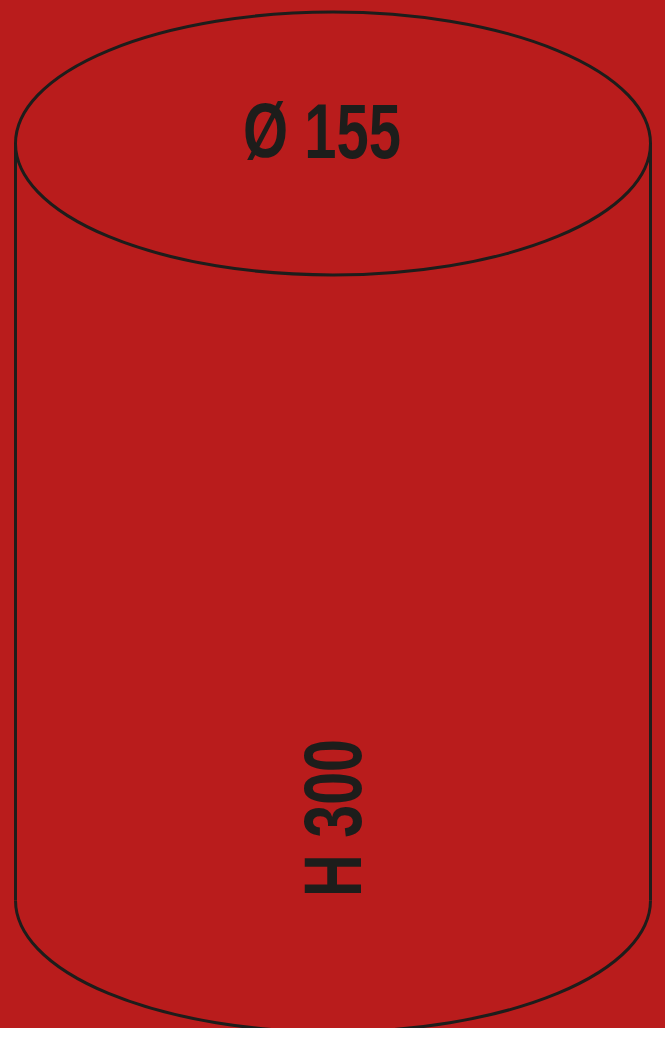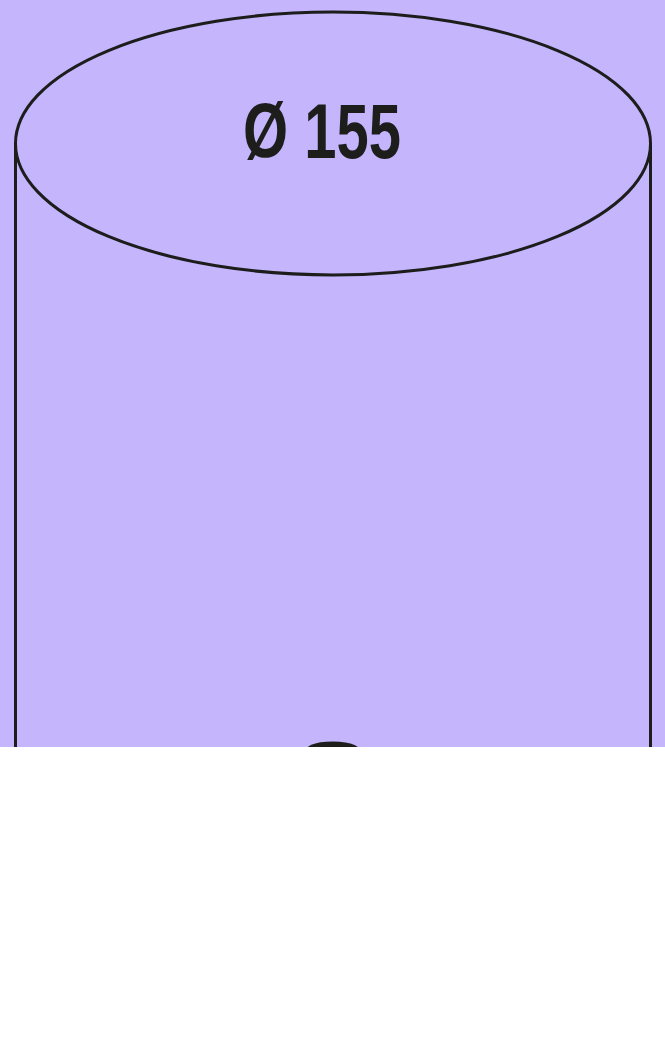--- a/index.html
+++ b/index.html
@@ -3,22 +3,22 @@
 <meta charset="utf-8">
 <style>
   html, body {
     margin: 0;
     padding: 0;
     background: #ffffff;
   }
   .canvas {
     position: relative;
     width: 665px;
-    height: 747px;
-    background: #c4b5fd;
+    height: 1028px;
+    background: #b91c1c;
     overflow: hidden;
   }
   svg {
     display: block;
   }
   .dim-label {
     font-family: "Liberation Sans", sans-serif;
     font-weight: bold;
   }
 </style>

